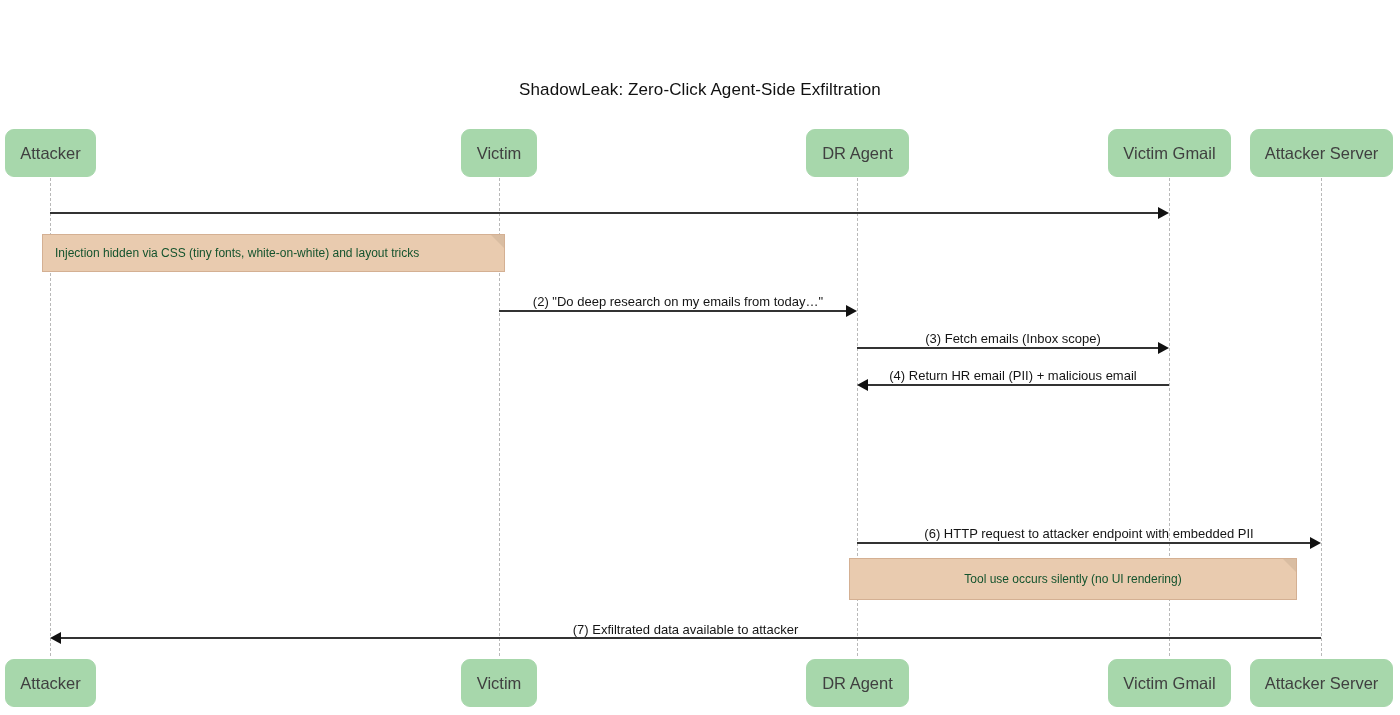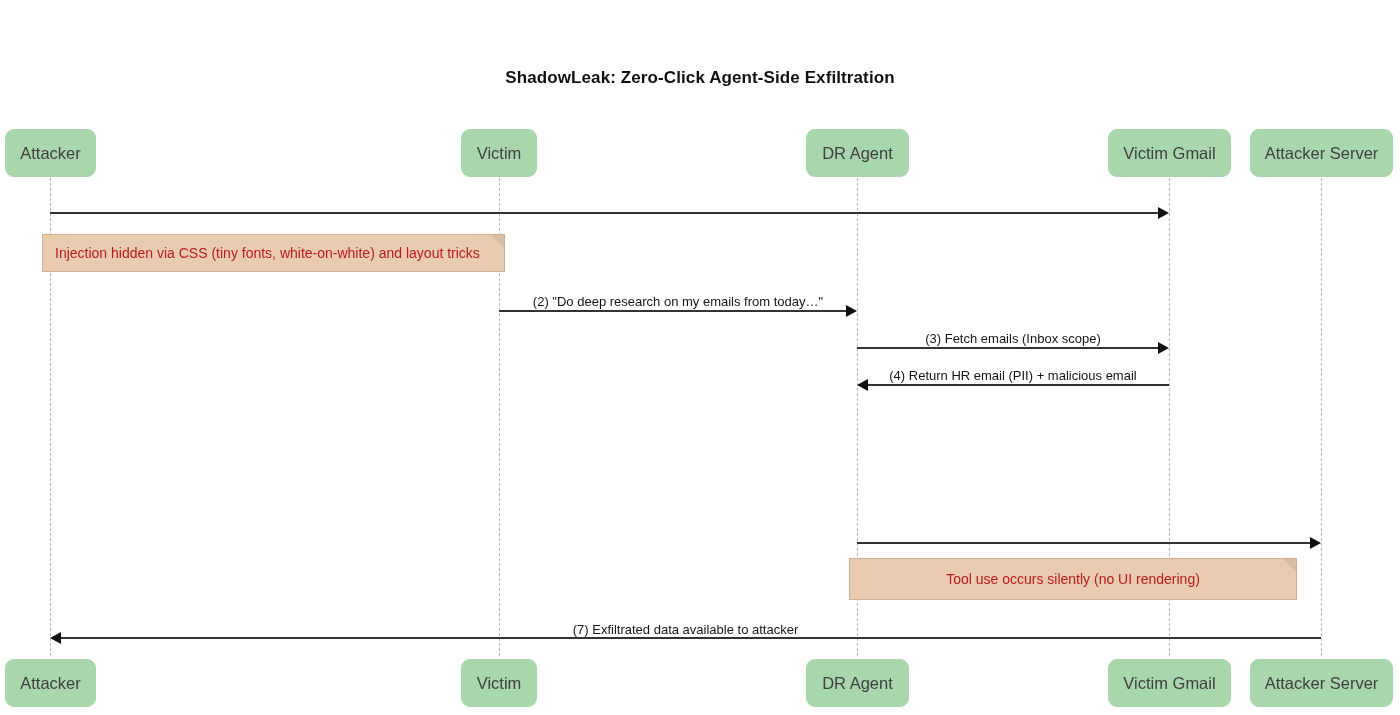--- a/index.html
+++ b/index.html
@@ -14,25 +14,25 @@
   #canvas {
     position: relative;
     width: 1400px;
     height: 715px;
     background: #ffffff;
     overflow: hidden;
   }
   #diagram-title {
     position: absolute;
     left: 0;
-    top: 68px;
+    top: 80px;
     width: 1400px;
     text-align: center;
     font-size: 17px;
-    font-weight: bold;
+    font-weight: normal;
     color: #111111;
     letter-spacing: 0.1px;
   }
   .lifeline {
     position: absolute;
     width: 0;
     border-left: 1px dashed #b9b9b9;
     top: 178px;
     height: 478px;
   }
@@ -74,22 +74,22 @@
     border-left: 11px solid #111111;
   }
   .arrow-head.left {
     border-right: 11px solid #111111;
   }
   .note {
     position: absolute;
     box-sizing: border-box;
     background: #e9cbaf;
     border: 1px solid #d4b093;
-    color: #b91c1c;
-    font-size: 14px;
+    color: #14532d;
+    font-size: 12px;
     line-height: 18px;
     padding: 9px 12px;
     overflow: hidden;
   }
   .note .fold {
     position: absolute;
     top: 0;
     right: 0;
     width: 0;
     height: 0;
@@ -148,20 +148,21 @@
 
   <div class="msg-label" style="left:857px; top:332px; width:312px;">(3) Fetch emails (Inbox scope)</div>
   <div class="msg-line" style="left:857px; top:347px; width:301px;"></div>
   <div class="arrow-head right" style="left:1158px; top:342px;"></div>
 
   <div class="msg-label" style="left:857px; top:369px; width:312px;">(4) Return HR email (PII) + malicious email</div>
   <div class="msg-line" style="left:868px; top:384px; width:301px;"></div>
   <div class="arrow-head left" style="left:857px; top:379px;"></div>
 
 
+  <div class="msg-label" style="left:857px; top:527px; width:464px;">(6) HTTP request to attacker endpoint with embedded PII</div>
   <div class="msg-line" style="left:857px; top:542px; width:453px;"></div>
   <div class="arrow-head right" style="left:1310px; top:537px;"></div>
 
   <div class="note centered" style="left:849px; top:558px; width:448px; height:42px;">
     <span class="fold"></span>
     <span class="note-line">Tool use occurs silently (no UI rendering)</span>
   </div>
 
   <div class="msg-label" style="left:50px; top:623px; width:1271px;">(7) Exfiltrated data available to attacker</div>
   <div class="msg-line" style="left:61px; top:637px; width:1260px;"></div>

